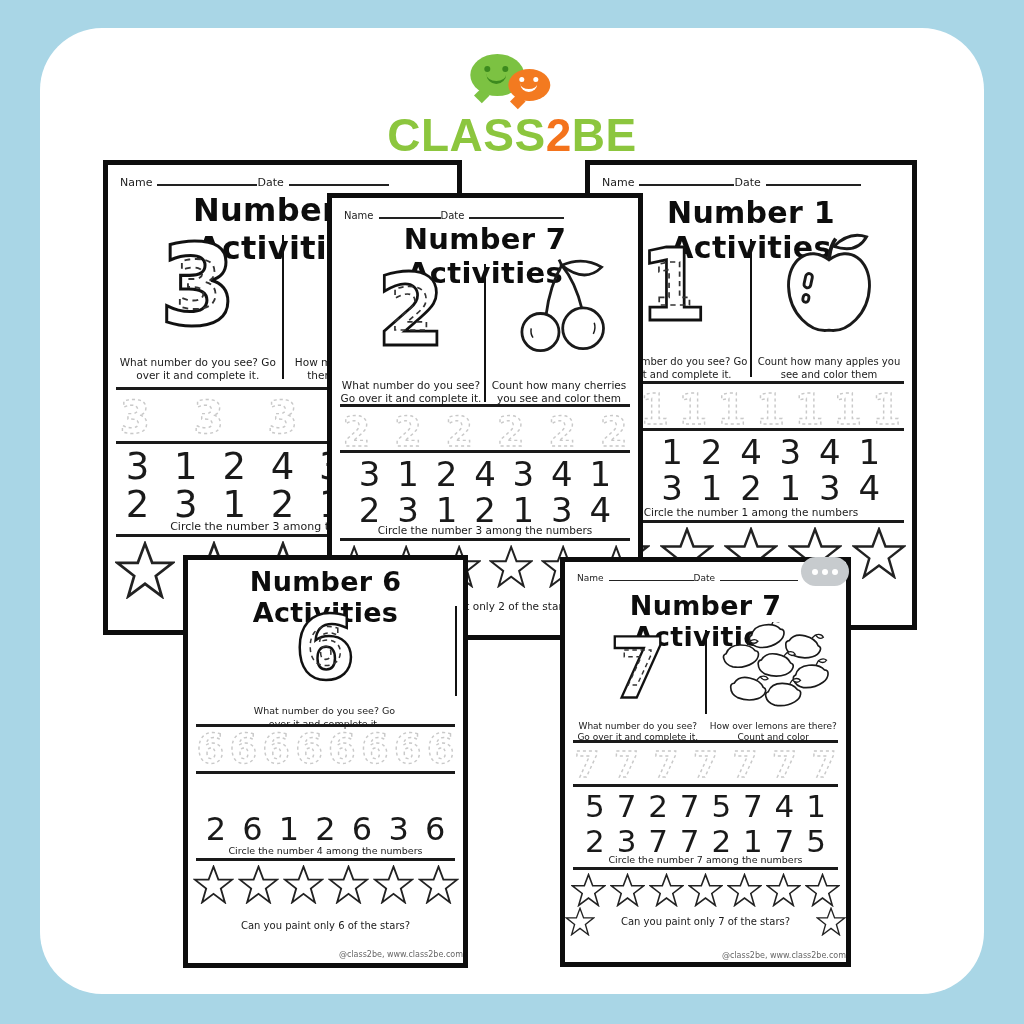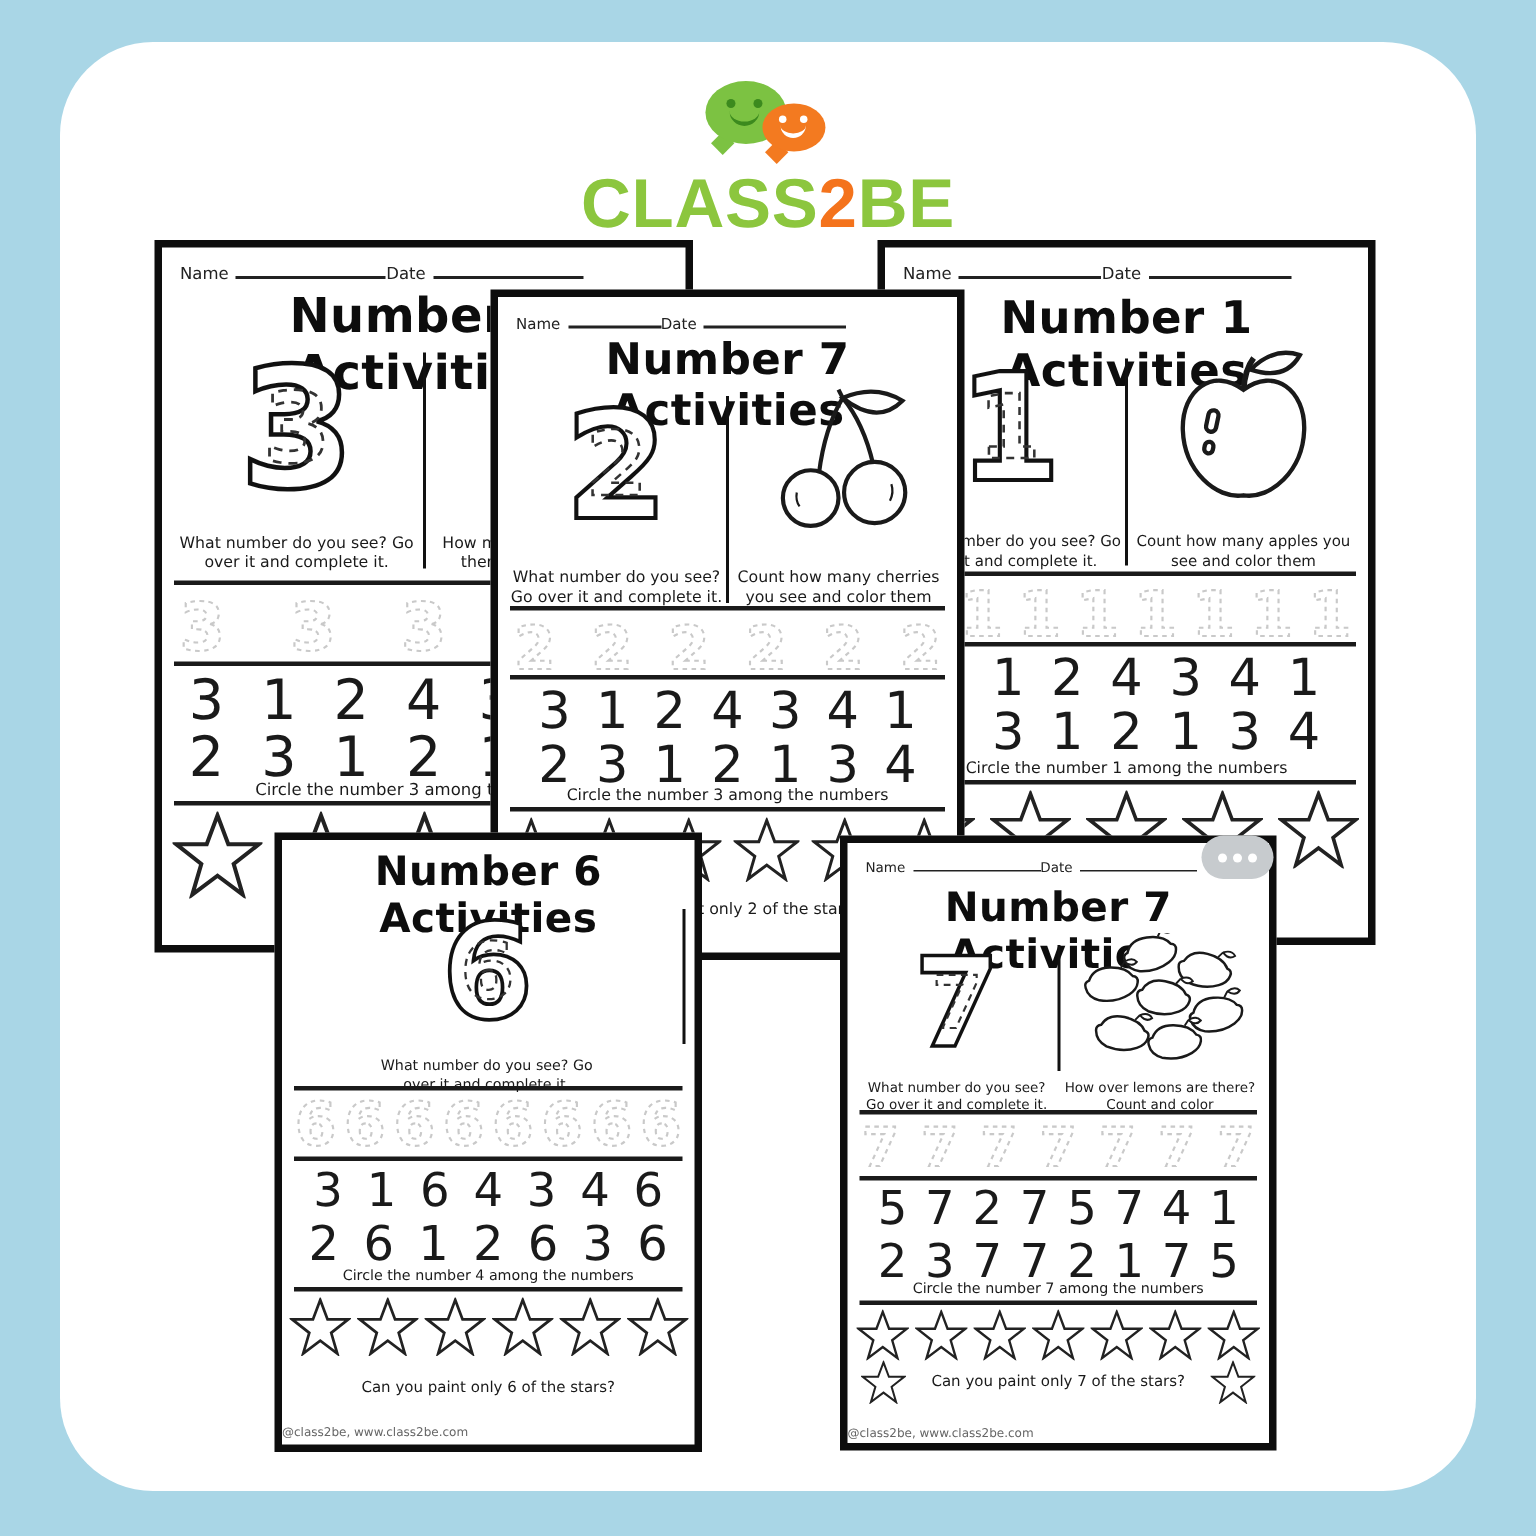--- a/index.html
+++ b/index.html
@@ -35,22 +35,22 @@
   .cols{position:absolute;left:6px;right:6px;display:flex}
   .col{flex:1;display:flex;flex-direction:column;align-items:center;justify-content:space-between;min-width:0}
   .vdiv{width:0;border-left:2.5px solid #111;margin:8px 0 4px 0}
   .cap{margin:0;text-align:center;line-height:1.3;font-weight:500;color:#1a1a1a;padding:0 4px}
   .hr{position:absolute;left:8px;right:8px;border-top:3px solid #1a1a1a}
   .trace{position:absolute;left:50%;transform:translateX(-50%)}
   .trace text{fill:none;stroke:#c9c9c9;stroke-width:1.4;stroke-dasharray:3 3;font-weight:700;font-family:"DejaVu Sans",sans-serif}
   .digits{position:absolute;left:0;right:0;text-align:center;font-weight:500;color:#1a1a1a}
   .smalltxt{position:absolute;left:0;right:0;text-align:center;margin:0;color:#1a1a1a}
   .stars{position:absolute;left:0;right:0;display:flex;justify-content:center;align-items:flex-start}
-  .paintrow{position:absolute;left:0;right:0;display:flex;justify-content:center;align-items:center;gap:17px}
-  .footer{position:absolute;left:0;right:0;text-align:left;color:#666}
+  .paintrow{position:absolute;left:0;right:0;display:flex;justify-content:space-between;align-items:center;gap:17px}
+  .footer{position:absolute;left:0;right:0;text-align:right;color:#666}
   .bn-outline{fill:#fff;stroke:#111;stroke-width:2.6;font-weight:700;font-family:"DejaVu Sans",sans-serif}
   .bn-dash{fill:none;stroke:#333;stroke-width:1.6;stroke-dasharray:5 4;font-weight:700;font-family:"DejaVu Sans",sans-serif}
   .fruit{stroke:#1a1a1a;fill:#fff}
 
   
   .pill{position:absolute;left:801px;top:557px;width:48px;height:29px;border-radius:15px;background:#c7cbce;display:flex;align-items:center;justify-content:center;gap:4px;z-index:10;cursor:pointer}
   .pill .dot{width:6px;height:6px;border-radius:50%;background:#fff}
 </style>
 </head>
 <body>
@@ -278,21 +278,20 @@
       </svg>
       <p class="cap" style="font-size:9.5px;width:150px">What number do you see? Go over it and complete it.</p>
     </div>
     <div class="vdiv" style="margin-bottom:34px"></div>
   </div>
   <div class="hr" style="top:164px"></div>
   <svg class="trace" style="top:168px" width="271" height="40">
     <text x="135" y="35" font-size="40" text-anchor="middle" textLength="258" lengthAdjust="spacing">6 6 6 6 6 6 6 6</text>
   </svg>
   <div class="hr" style="top:211px"></div>
-  <div class="digits" style="top:216px;font-size:31px;word-spacing:6px">3 1 6 4 3 4 6</div>
   <div class="digits" style="top:250px;font-size:32px;word-spacing:6px">2 6 1 2 6 3 6</div>
   <p class="smalltxt" style="top:285px;font-size:9.5px">Circle the number 4  among the numbers</p>
   <div class="hr" style="top:298px"></div>
   <div class="stars" style="top:305px;gap:4px">
     <svg class="star" width="41" height="39" viewBox="0 0 100 96">
         <use href="#starshape"></use>
       </svg>
     <svg class="star" width="41" height="39" viewBox="0 0 100 96">
         <use href="#starshape"></use>
       </svg>

